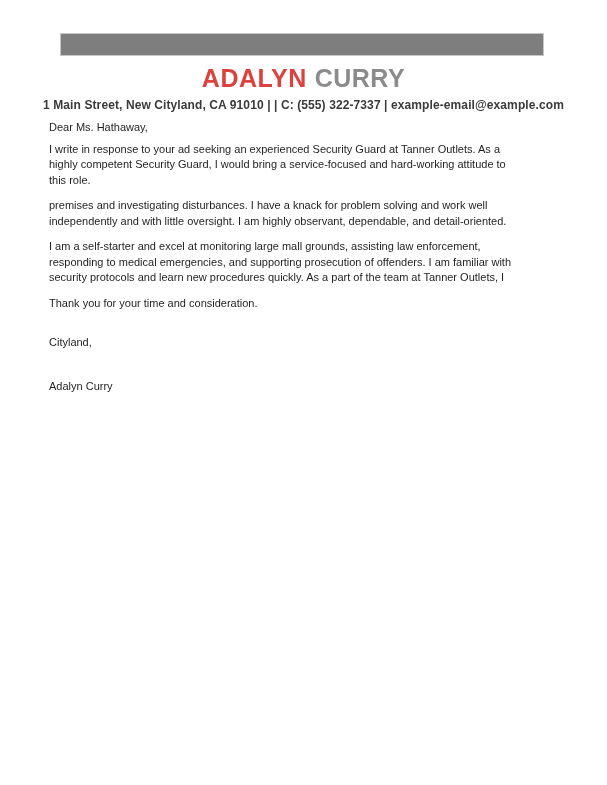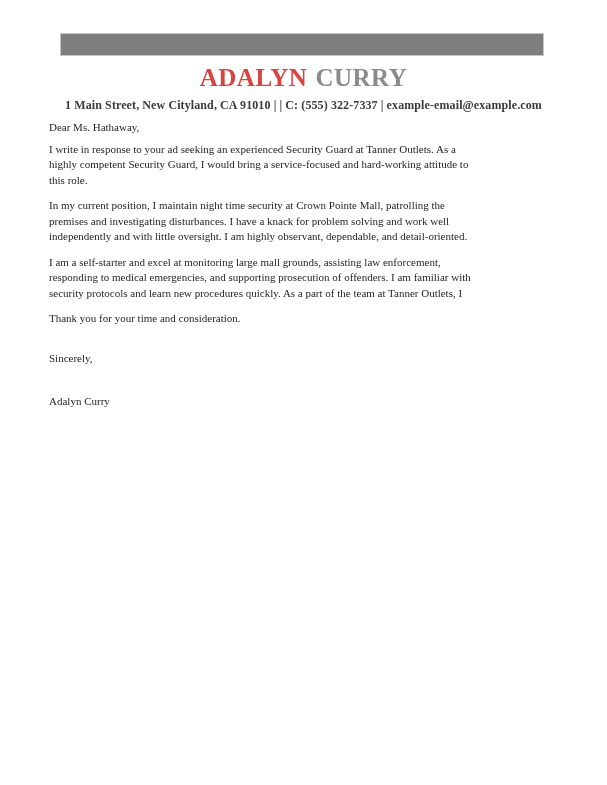--- a/index.html
+++ b/index.html
@@ -1,21 +1,21 @@
 <!DOCTYPE html>
 <html><head>
 <meta charset="utf-8">
 <style>
   html, body { margin: 0; padding: 0; background: #ffffff; }
   .page {
     position: relative;
     width: 607px;
     height: 785px;
     background: #ffffff;
-    font-family: Liberation Serif, serif;
+    font-family: Liberation Sans, sans-serif;
     overflow: hidden;
   }
   .top-bar {
     position: absolute;
     left: 60px;
     top: 33px;
     width: 482px;
     height: 21px;
     background: #7e7e7e;
     border: 1px solid #c6c6c6;
@@ -76,32 +76,31 @@
   <div class="letter" style="color: rgb(31, 31, 31);">
     <div class="salutation">Dear Ms. Hathaway,</div>
 
     <div class="para">
         <div class="line">I write in response to your ad seeking an experienced Security Guard at Tanner Outlets. As a</div>
         <div class="line">highly competent Security Guard, I would bring a service-focused and hard-working attitude to</div>
         <div class="line">this role.</div>
       </div>
 
     <div class="para">
-        <div class="line">In my current position, I maintain night time security at Crown Pointe Mall, patrolling the</div>
         <div class="line">premises and investigating disturbances. I have a knack for problem solving and work well</div>
         <div class="line">independently and with little oversight. I am highly observant, dependable, and detail-oriented.</div>
       </div>
 
     <div class="para">
         <div class="line">I am a self-starter and excel at monitoring large mall grounds, assisting law enforcement,</div>
         <div class="line">responding to medical emergencies, and supporting prosecution of offenders. I am familiar with</div>
         <div class="line">security protocols and learn new procedures quickly. As a part of the team at Tanner Outlets, I</div>
       </div>
 
 
     <div class="thanks">Thank you for your time and consideration.</div>
 
-    <div class="sincerely">Sincerely,</div>
+    <div class="sincerely">Cityland,</div>
 
     <div class="signature">Adalyn Curry</div>
   </div>
 
 </div>
 
 </body></html>

